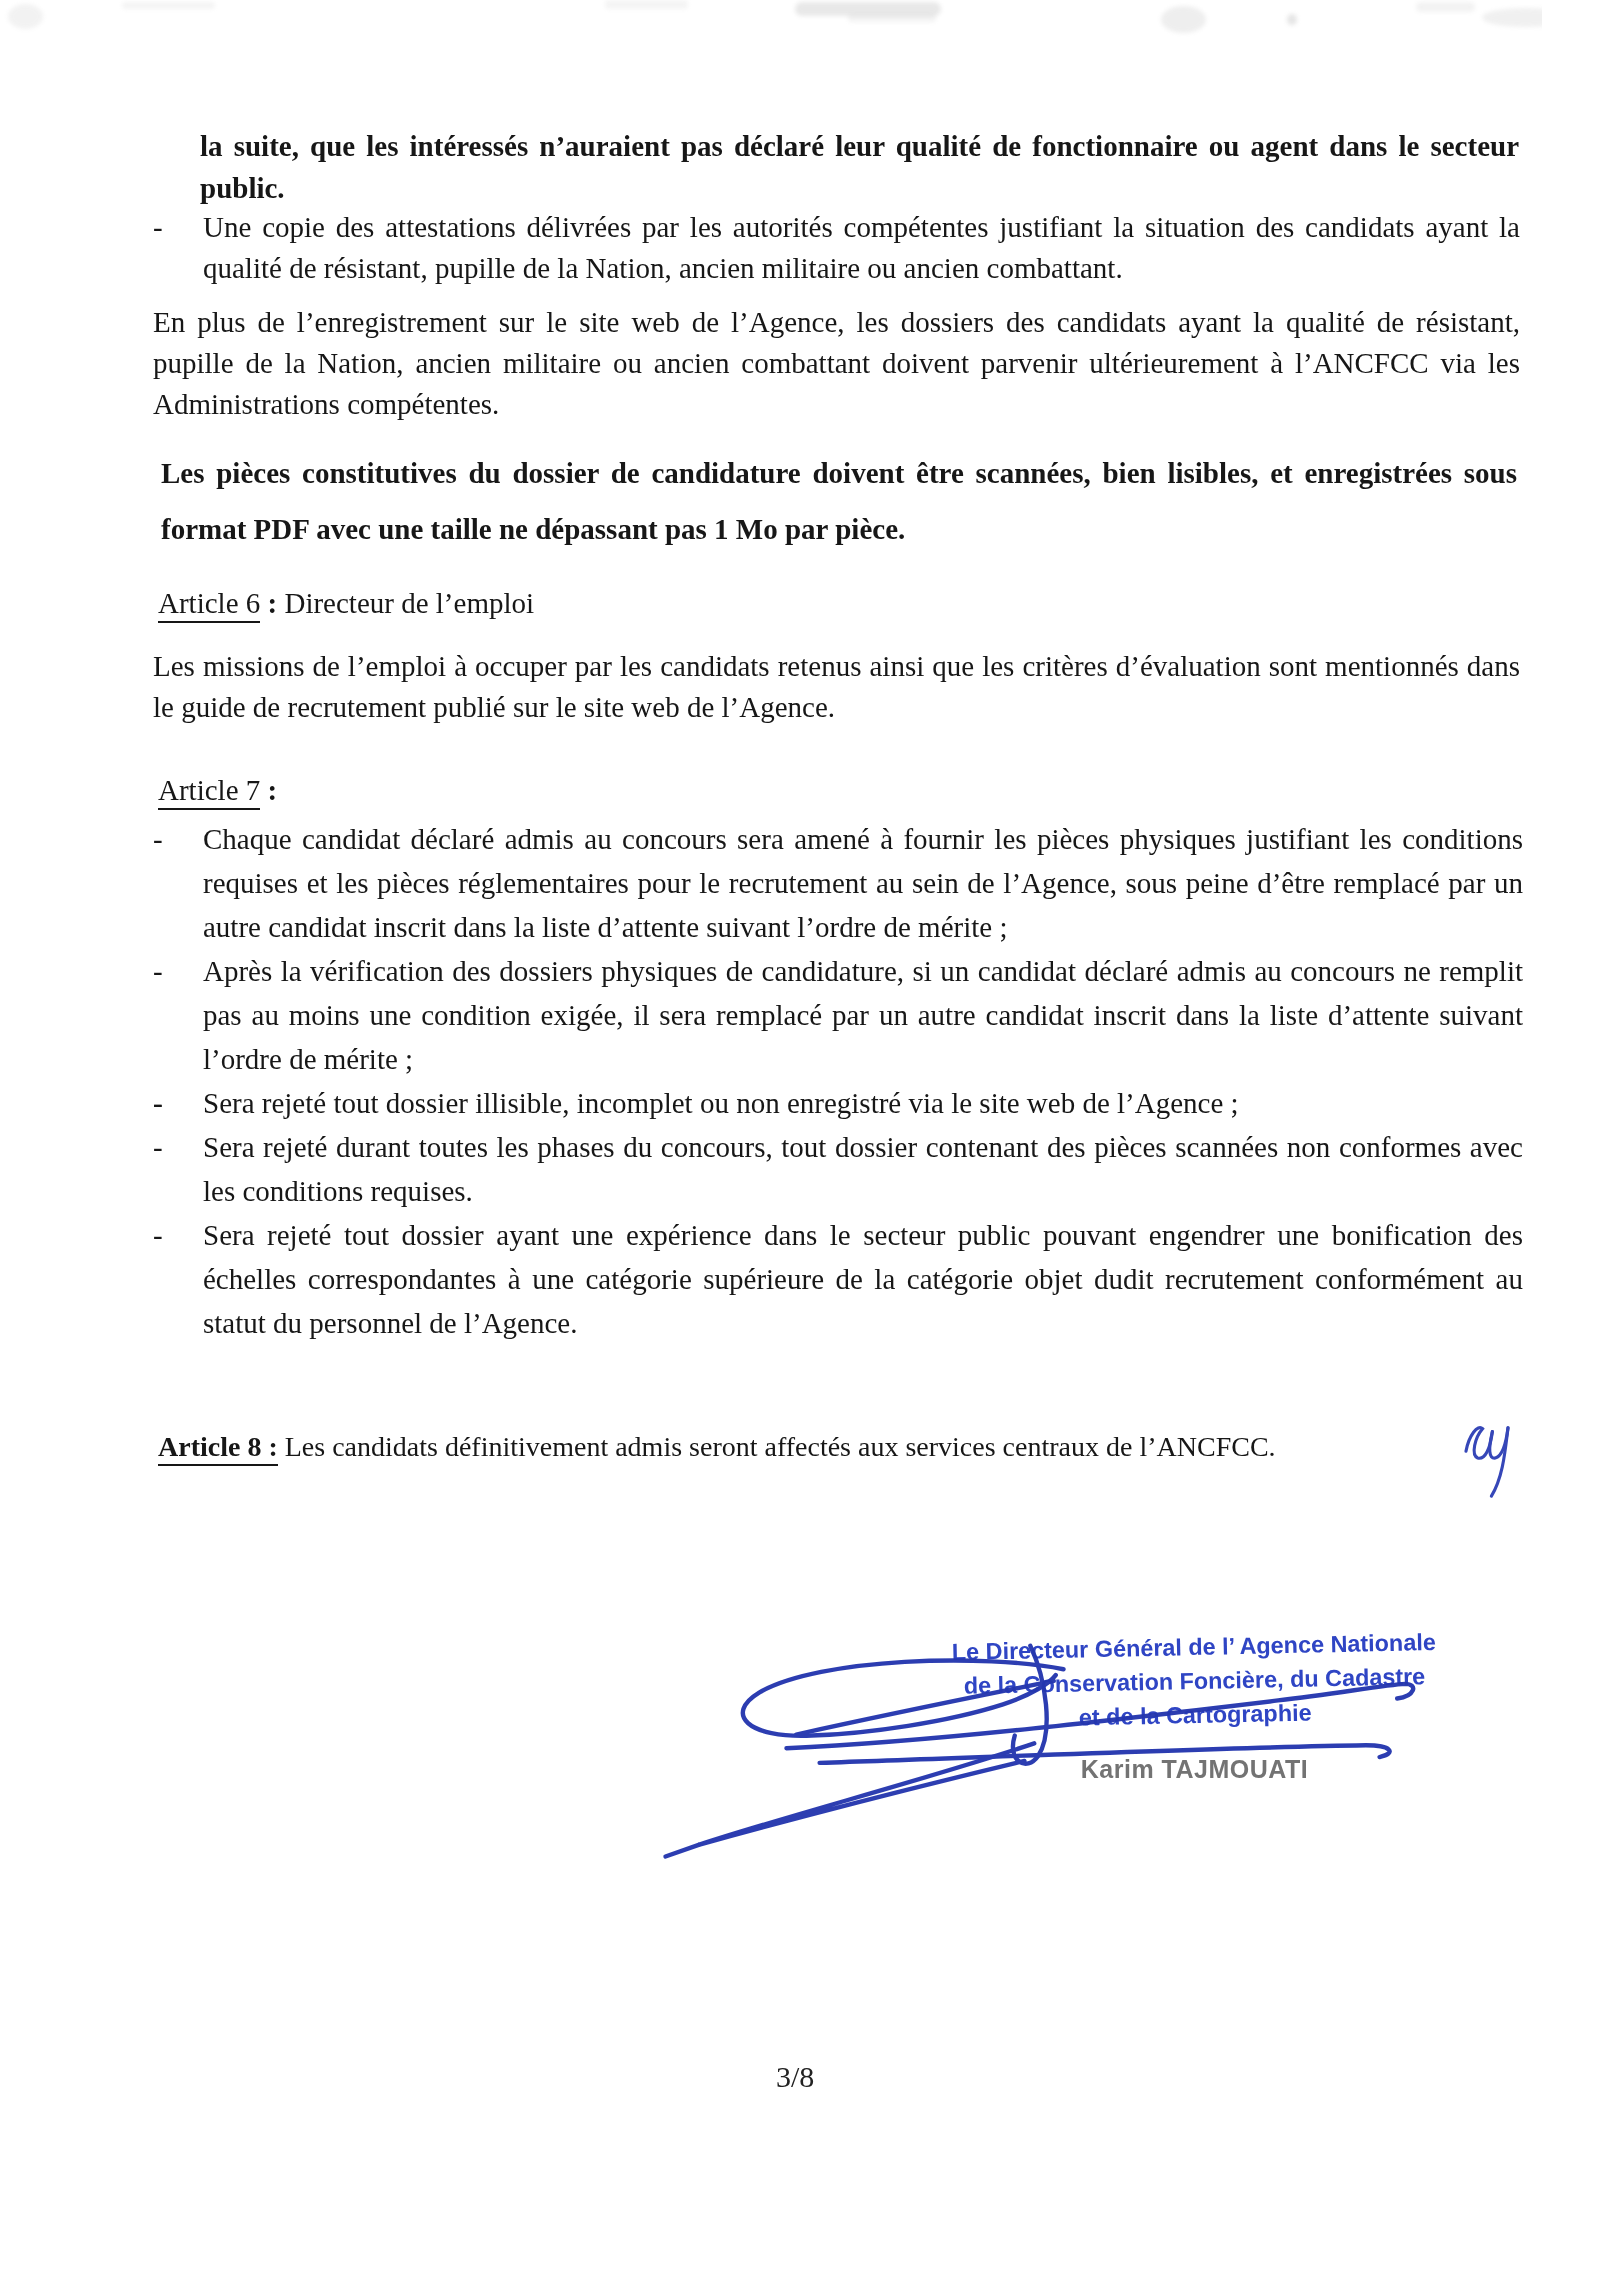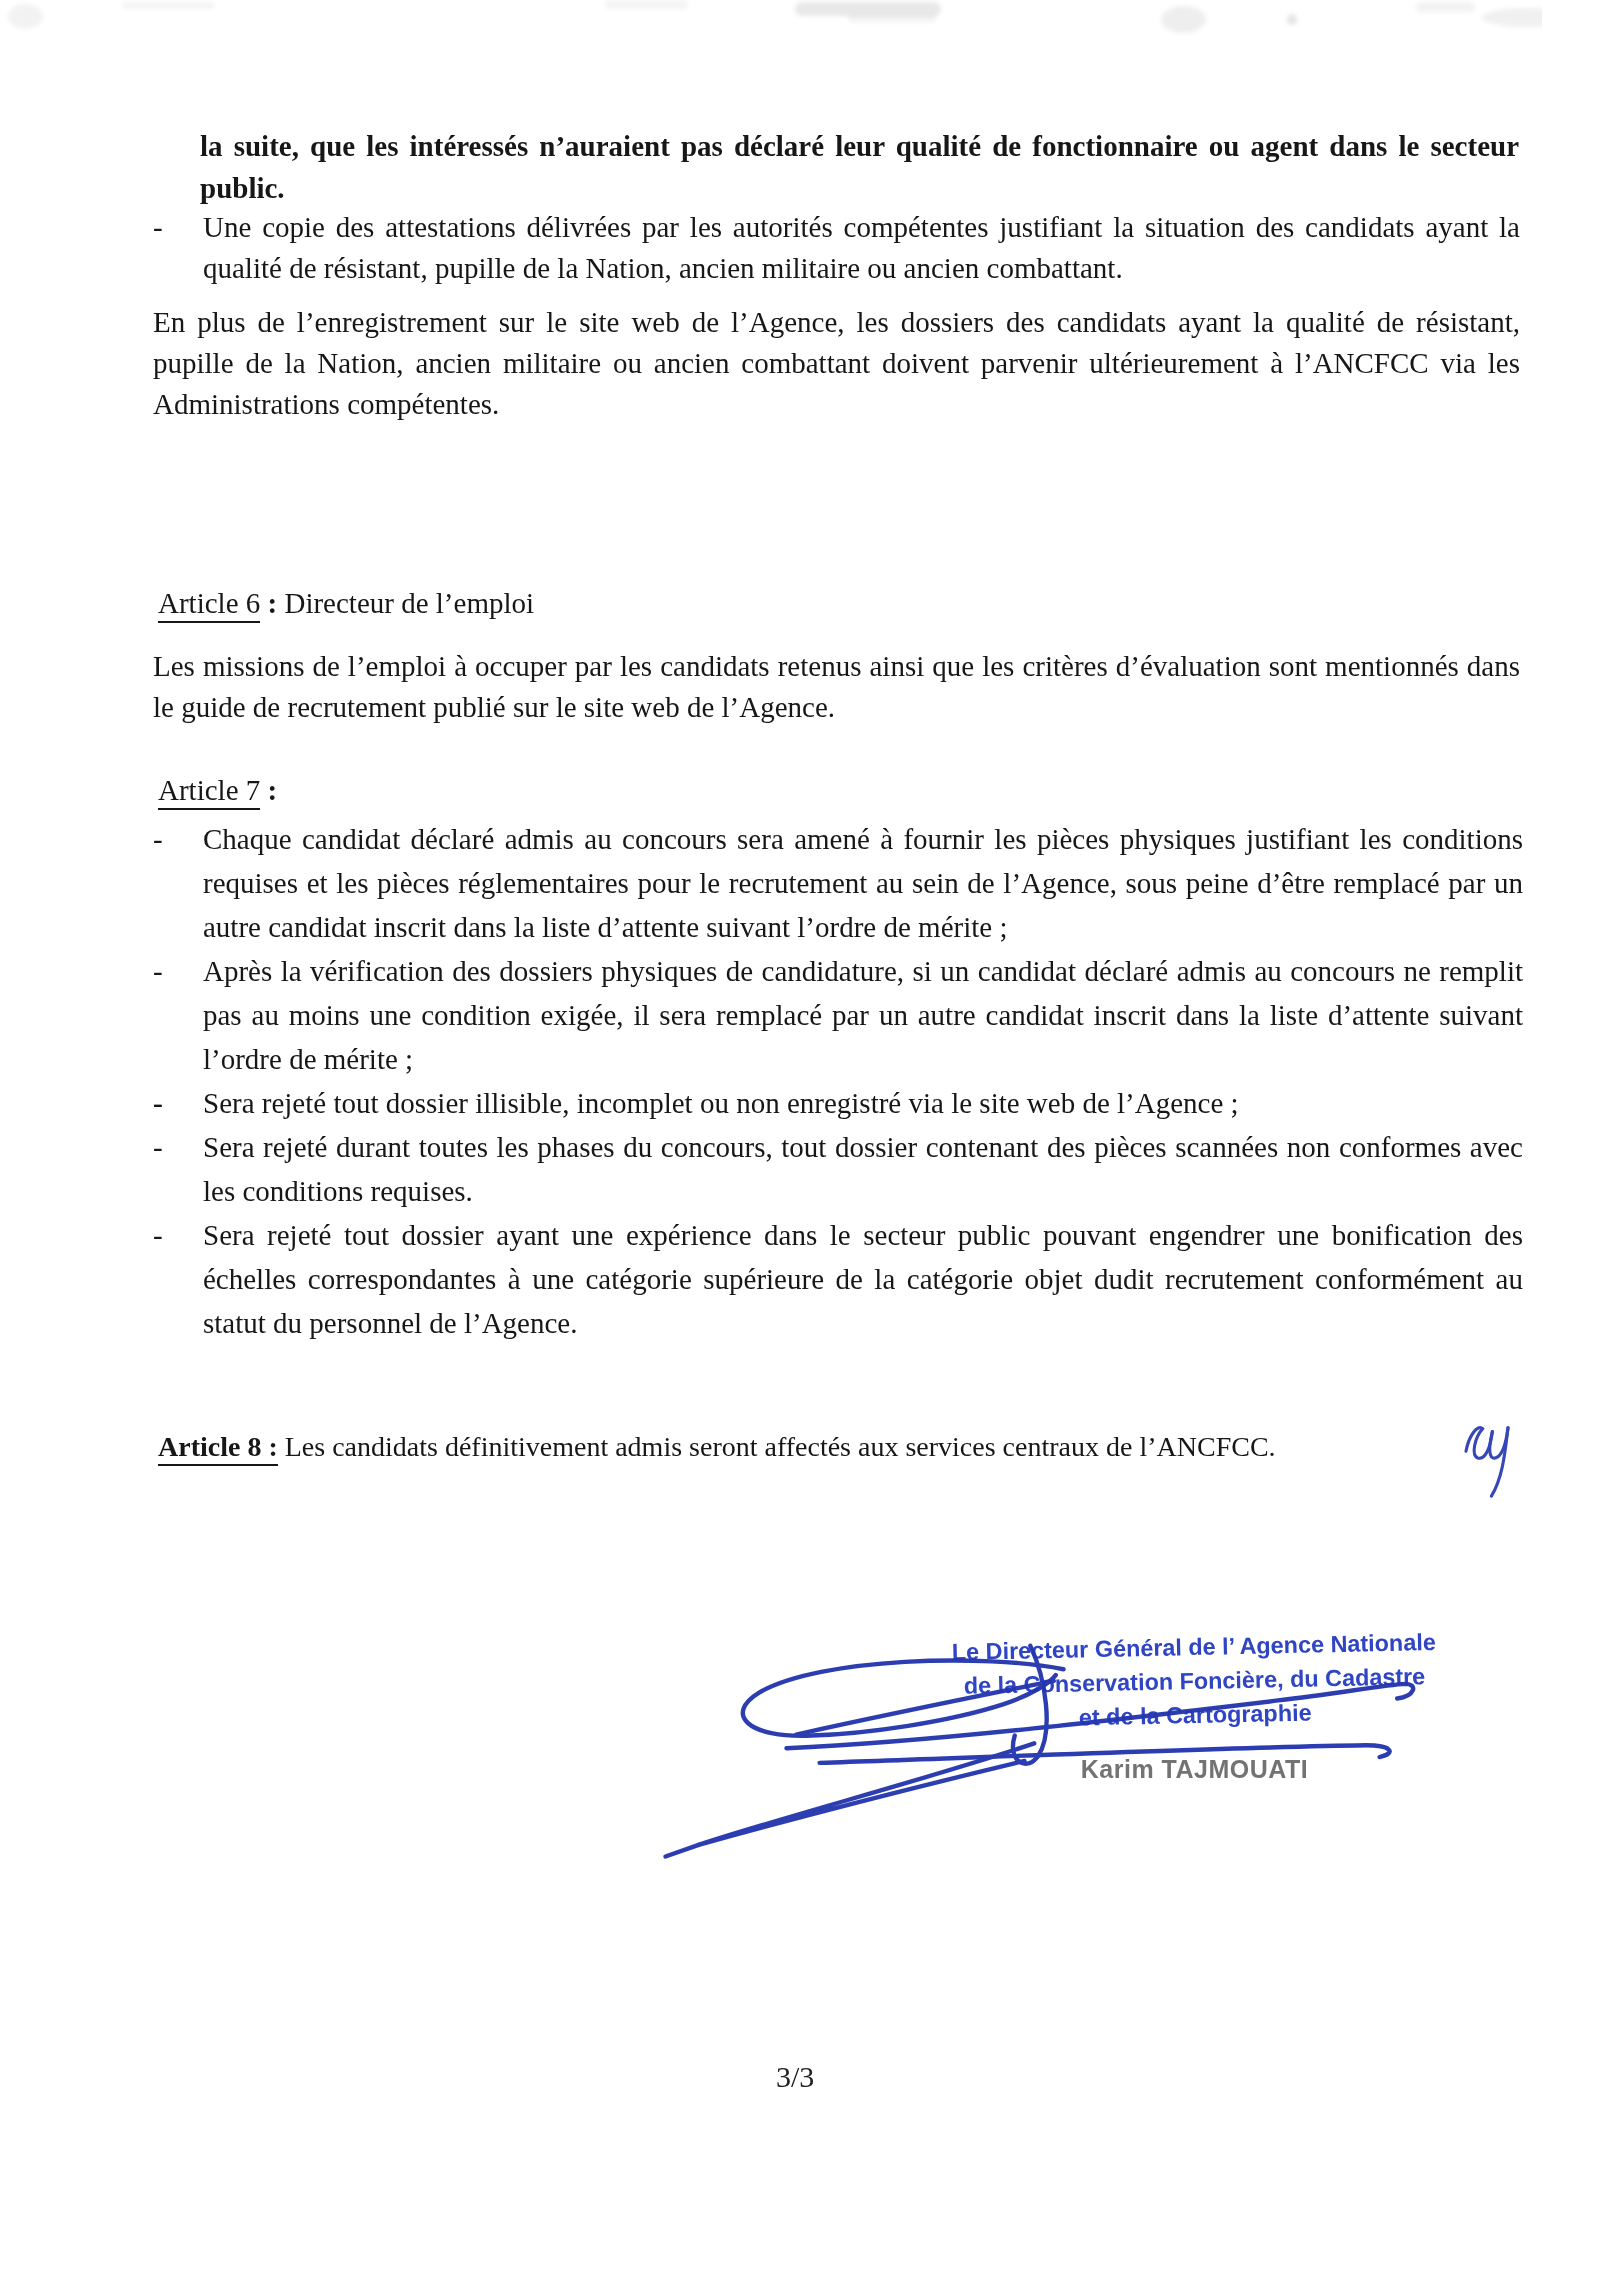--- a/index.html
+++ b/index.html
@@ -83,20 +83,21 @@
 
   <div class="tblock intro">la suite, que les intéressés n’auraient pas déclaré leur qualité de fonctionnaire ou agent dans le secteur public.</div>
 
   <div class="tblock hang bullet-copy">
     <span class="dash">-</span>
     <span>Une copie des attestations délivrées par les autorités compétentes justifiant la situation des candidats ayant la qualité de résistant, pupille de la Nation, ancien militaire ou ancien combattant.</span>
   </div>
 
   <div class="tblock para-reg">En plus de l’enregistrement sur le site web de l’Agence, les dossiers des candidats ayant la qualité de résistant, pupille de la Nation, ancien militaire ou ancien combattant doivent parvenir ultérieurement à l’ANCFCC via les Administrations compétentes.</div>
 
+  <div class="tblock notice">Les pièces constitutives du dossier de candidature doivent être scannées, bien lisibles, et enregistrées sous format PDF avec une taille ne dépassant pas 1 Mo par pièce.</div>
 
   <div class="art-heading a6-heading">
     <span class="art-label">Article 6</span>
     <span class="art-colon">:</span>
     <span>Directeur de l’emploi</span>
   </div>
 
   <div class="tblock a6-body">Les missions de l’emploi à occuper par les candidats retenus ainsi que les critères d’évaluation sont mentionnés dans le guide de recrutement publié sur le site web de l’Agence.</div>
 
   <div class="art-heading a7-heading">
@@ -162,16 +163,16 @@
         <path d="M 186 155 C 340 148, 540 124, 690 106 C 750 99, 800 90, 820 89 C 834 89, 830 102, 812 104"></path>
 
         <path d="M 220 170 C 400 164, 640 154, 780 152 C 806 152, 812 160, 794 164"></path>
 
         <path d="M 440 150 C 340 184, 180 226, 96 254 C 190 228, 330 192, 430 168"></path>
         <path d="M 96 254 L 62 266"></path>
       </g>
     </svg>
   </div>
 
-  <div class="footer">3/3</div>
+  <div class="footer">3/8</div>
 
 </div>
 
 
 </body></html>

